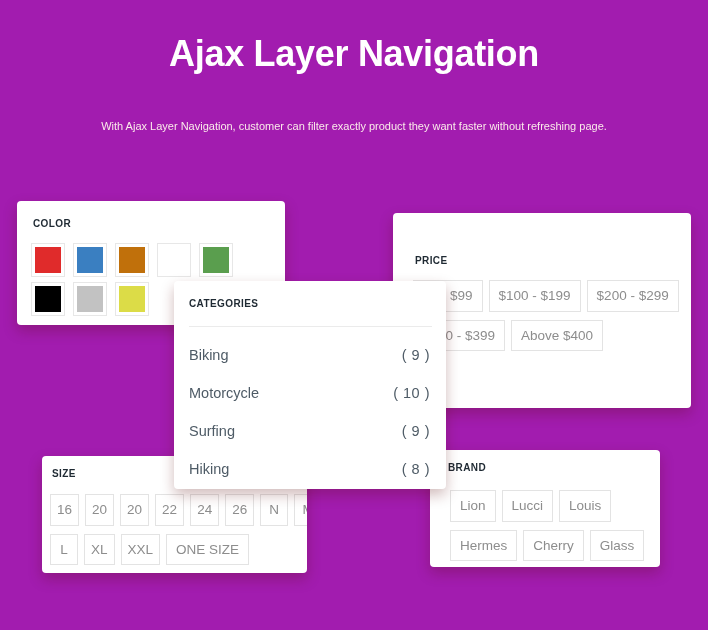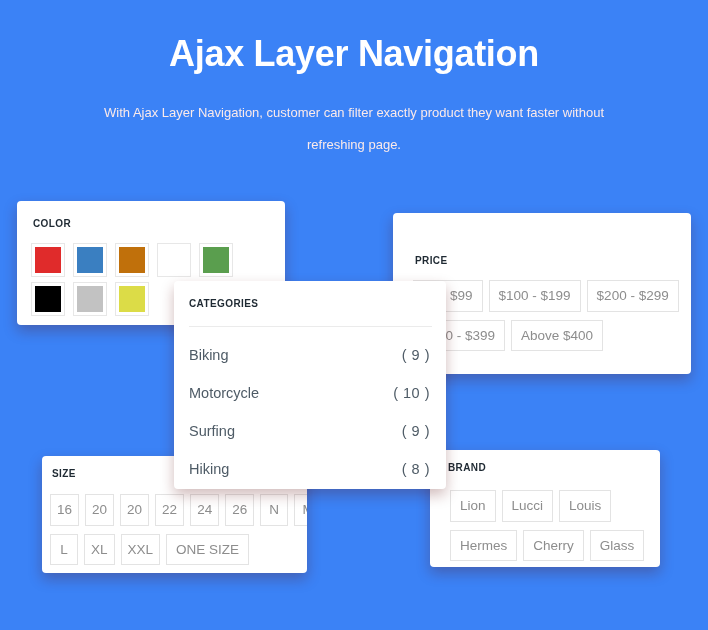--- a/index.html
+++ b/index.html
@@ -12,21 +12,21 @@
     overflow: hidden;
     background: #d64949;
     font-family: "Liberation Sans", sans-serif;
     -webkit-font-smoothing: antialiased;
   }
 
   #stage {
     position: relative;
     width: 708px;
     height: 630px;
-    background: #3b82f6;
+    background: #a21caf;
     overflow: hidden;
   }
 
   
   .hero {
     position: absolute;
     left: 0;
     top: 0;
     width: 708px;
     text-align: center;
@@ -34,25 +34,25 @@
   .hero-title {
     margin: 0;
     padding-top: 32px;
     font-size: 36px;
     line-height: 44px;
     font-weight: bold;
     color: #ffffff;
     letter-spacing: -0.3px;
   }
   .hero-sub {
-    margin: 0 auto;
+    margin: 16px auto;
     padding-top: 21px;
     width: 560px;
-    font-size: 13px;
-    line-height: 32px;
+    font-size: 11px;
+    line-height: 26px;
     color: #fbeaea;
     font-weight: normal;
   }
 
   
   .panel {
     position: absolute;
     background: #ffffff;
     border-radius: 4px;
     box-shadow: 0 6px 14px rgba(90, 10, 10, 0.28);
@@ -101,21 +101,21 @@
     display: block;
     width: 100%;
     height: 100%;
   }
 
   
   #panel-price {
     left: 393px;
     top: 213px;
     width: 298px;
-    height: 161px;
+    height: 195px;
     z-index: 1;
   }
   #panel-price .panel-title {
     position: absolute;
     left: 22px;
     top: 42px;
   }
   #panel-price .chip-wrap {
     position: absolute;
     left: 20px;

